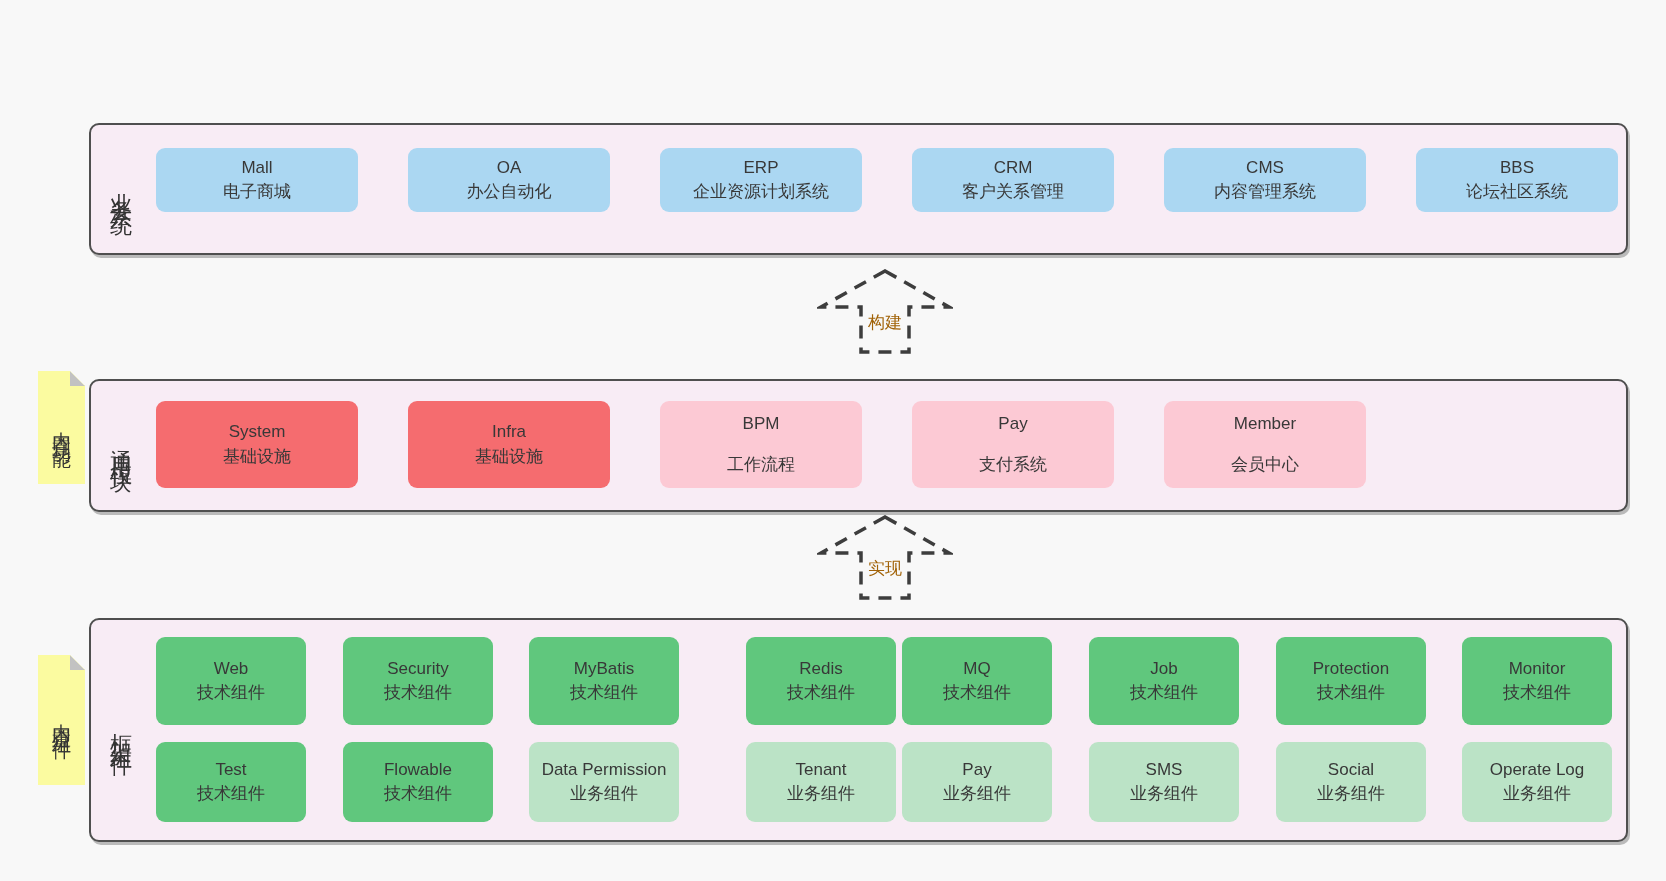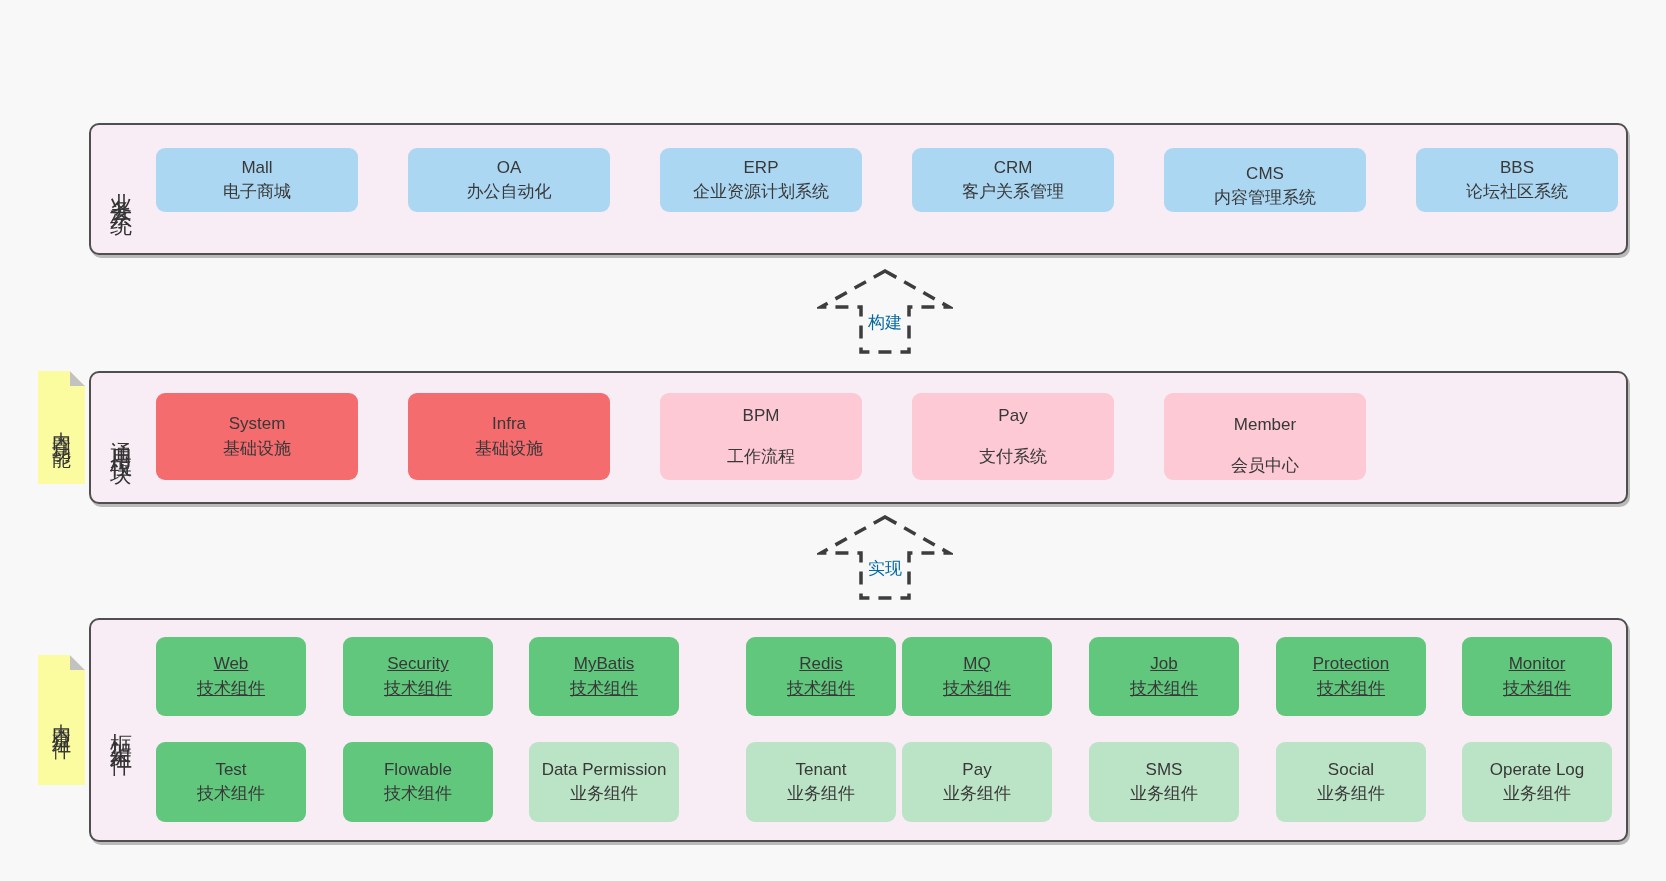--- a/index.html
+++ b/index.html
@@ -7,57 +7,57 @@
     position:relative;width:1666px;height:881px;overflow:hidden;
     font-family:"Liberation Sans","DejaVu Sans",sans-serif;color:#3b3b3b;
     background:#f8f8f8;
   }
   .panel{
     position:absolute;left:89px;width:1535px;
     background:#f8ecf5;border:2px solid #4f4f4f;border-radius:10px;
     box-shadow:2px 3px 0 rgba(110,110,110,.45);
   }
   .panel-1{top:123px;height:128px;}
-  .panel-2{top:371px;height:129px;text-decoration:underline;}
+  .panel-2{top:379px;height:129px;text-decoration:underline;}
   .panel-3{top:618px;height:220px;}
   .side-label{
     position:absolute;left:8px;top:0;bottom:0;width:44px;
     display:flex;align-items:center;justify-content:center;
     writing-mode:vertical-rl;text-orientation:upright;
     font-size:22px;letter-spacing:7px;color:#333;
   }
   .box{
     position:absolute;border-radius:9px;
     display:flex;flex-direction:column;align-items:center;justify-content:center;
     text-align:center;line-height:1.42;font-size:17px;color:#383838;
     padding:2px 4px;box-sizing:border-box;
   }
   .blue{background:#abd7f2;}
   .red{background:#f56c6f;}
   .pink{background:#fcc9d4;gap:17px;}
   .green{background:#60c77d;}
   .lightgreen{background:#bbe3c6;}
   
   .c6-0{left:65px;}.c6-1{left:317px;}.c6-2{left:569px;}
-  .c6-3{left:821px;}.c6-4{left:1073px;justify-content:flex-end;}.c6-5{left:1325px;}
+  .c6-3{left:821px;}.c6-4{left:1073px;}.c6-5{left:1325px;}
   .w6{width:202px;}
   .r1{top:23px;height:64px;}
   .r2{top:20px;height:87px;}
   
   .c8-0{left:65px;}.c8-1{left:252px;}.c8-2{left:438px;}.c8-3{left:655px;}
   .c8-4{left:811px;}.c8-5{left:998px;}.c8-6{left:1185px;}.c8-7{left:1371px;}
   .w8{width:150px;}
-  .r3a{top:17px;height:79px;text-decoration:underline;}
+  .r3a{top:17px;height:88px;}
   .r3b{top:122px;height:80px;}
   
   .arrow{position:absolute;width:136px;height:86px;}
   .arrow svg{display:block;width:100%;height:100%;}
   .arrow .alabel{
     position:absolute;left:50%;top:42px;transform:translateX(-50%);
-    background:#f8f8f8;padding:0 3px;font-size:17px;color:#0369a1;white-space:nowrap;
+    background:#f8f8f8;padding:0 3px;font-size:17px;color:#a16207;white-space:nowrap;
   }
   .arrow-1{left:817px;top:269px;}
   .arrow-2{left:817px;top:515px;}
   
   .note{
     position:absolute;left:38px;width:47px;background:#fbfba0;
     box-shadow:2px 2px 3px rgba(0,0,0,.22);
     clip-path:polygon(0 0,calc(100% - 15px) 0,100% 15px,100% 100%,0 100%);
     display:flex;align-items:center;justify-content:center;
   }

